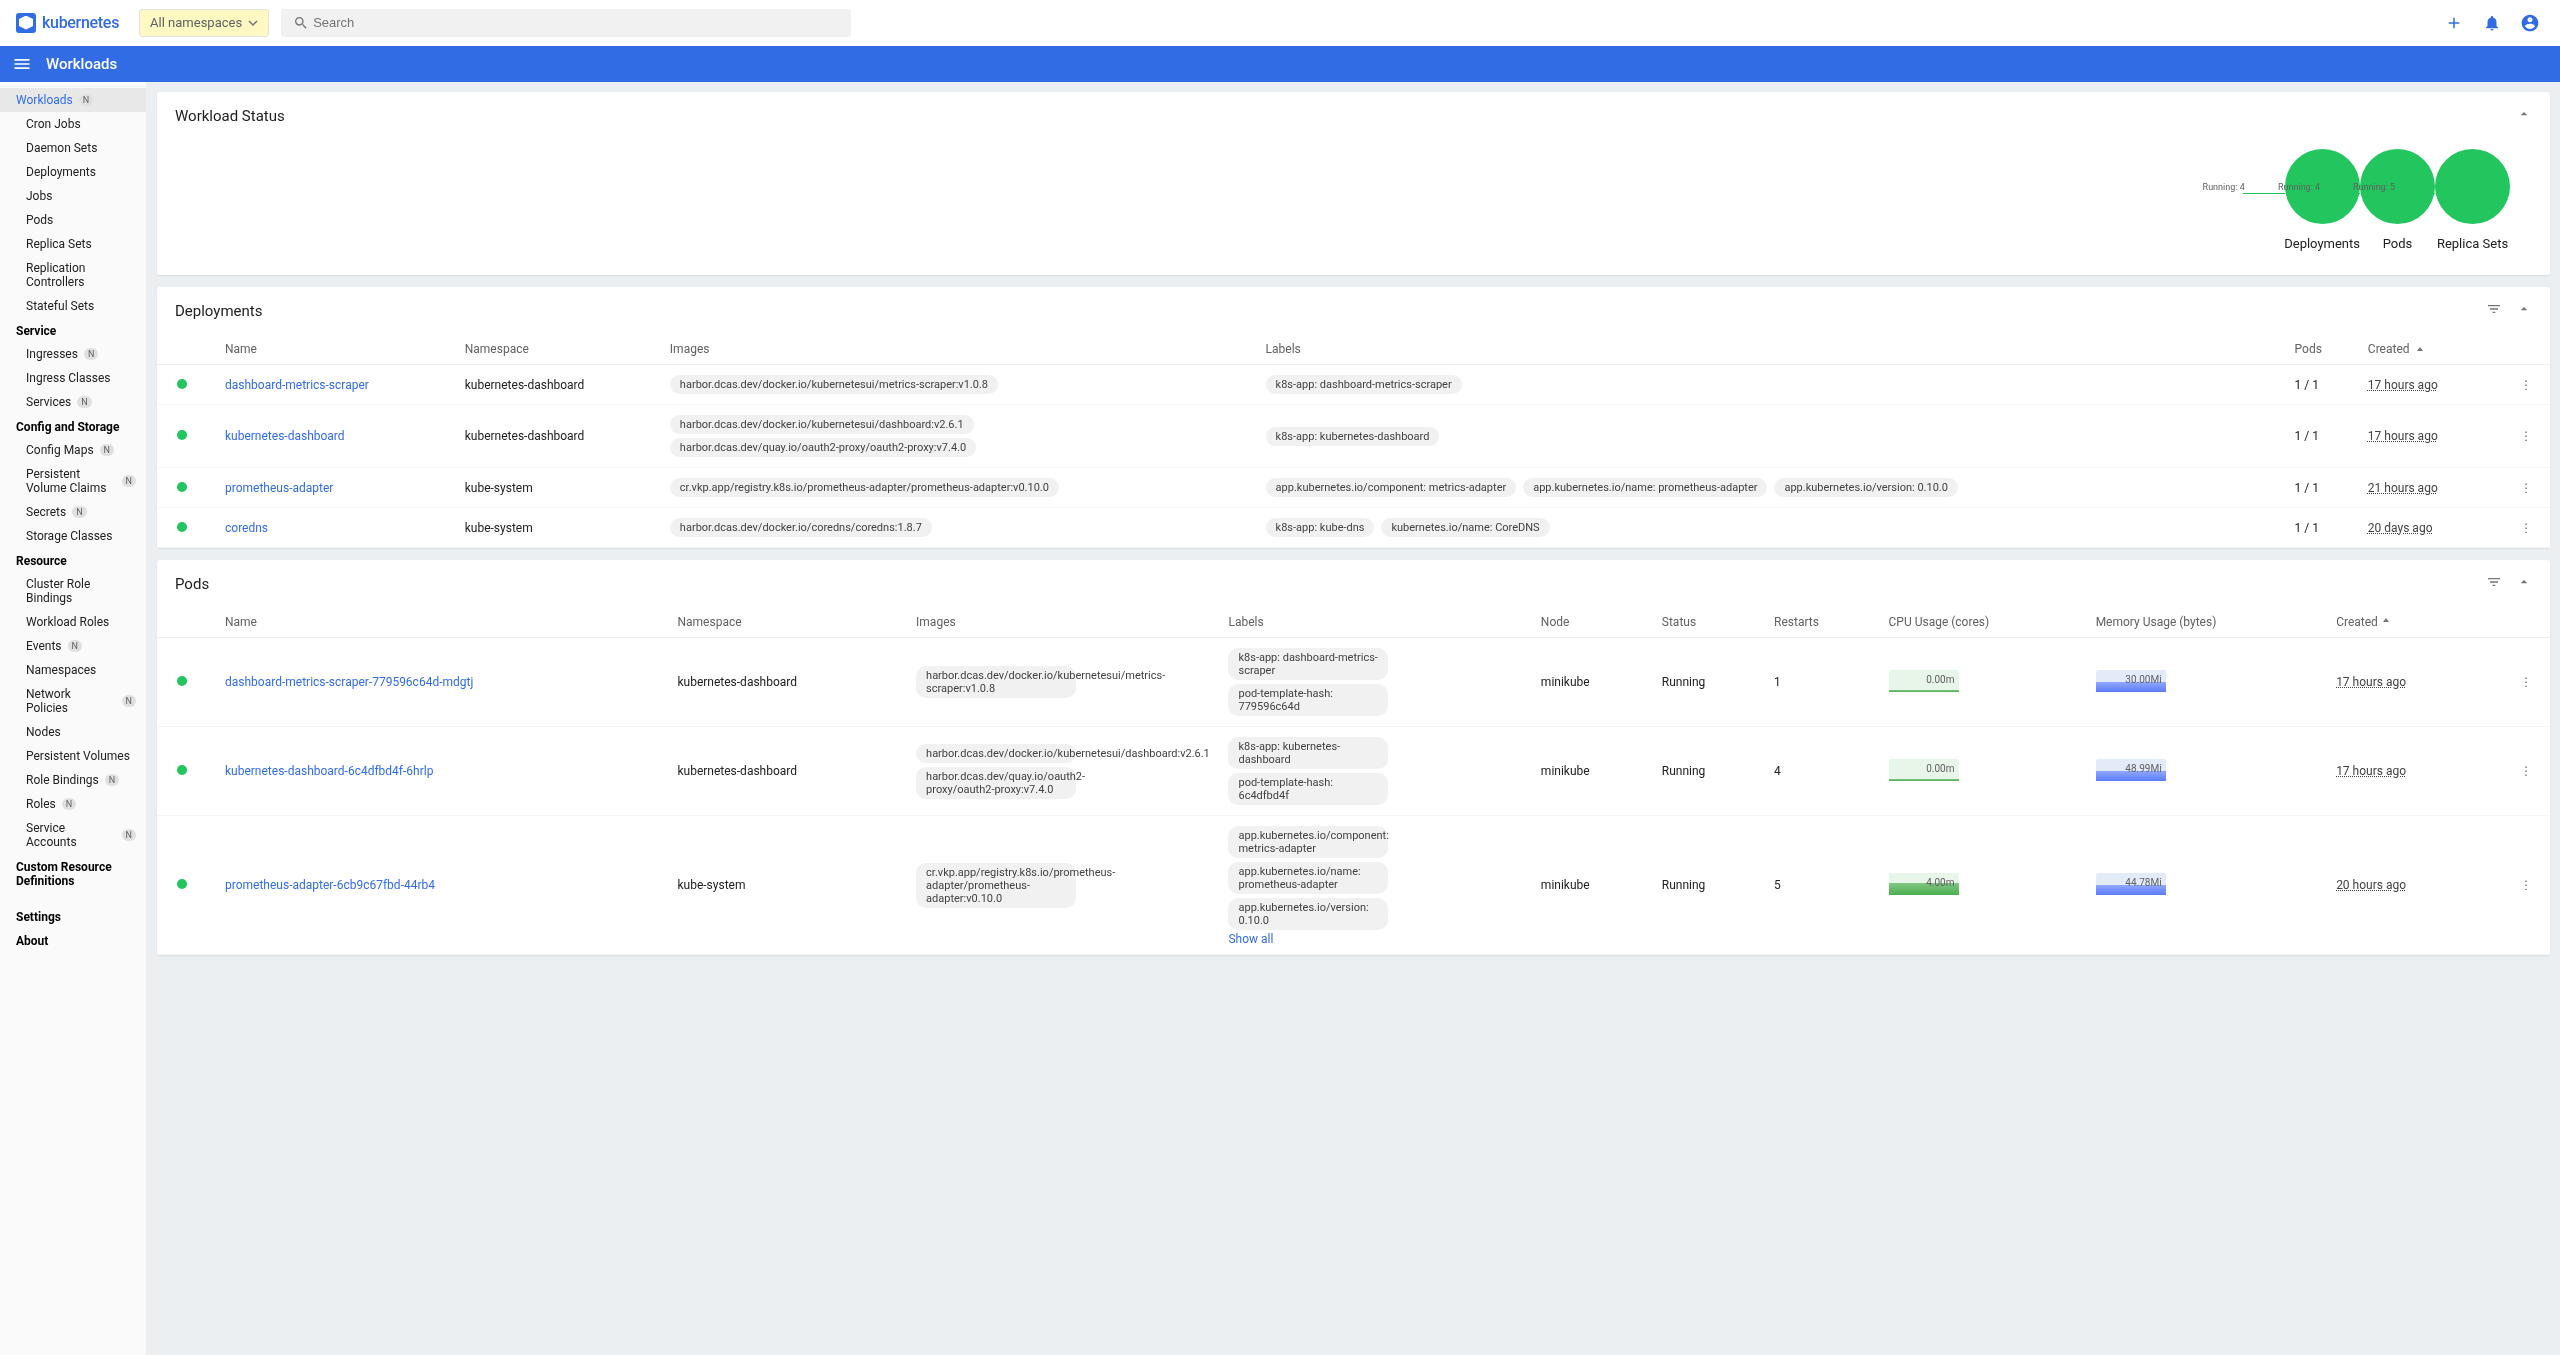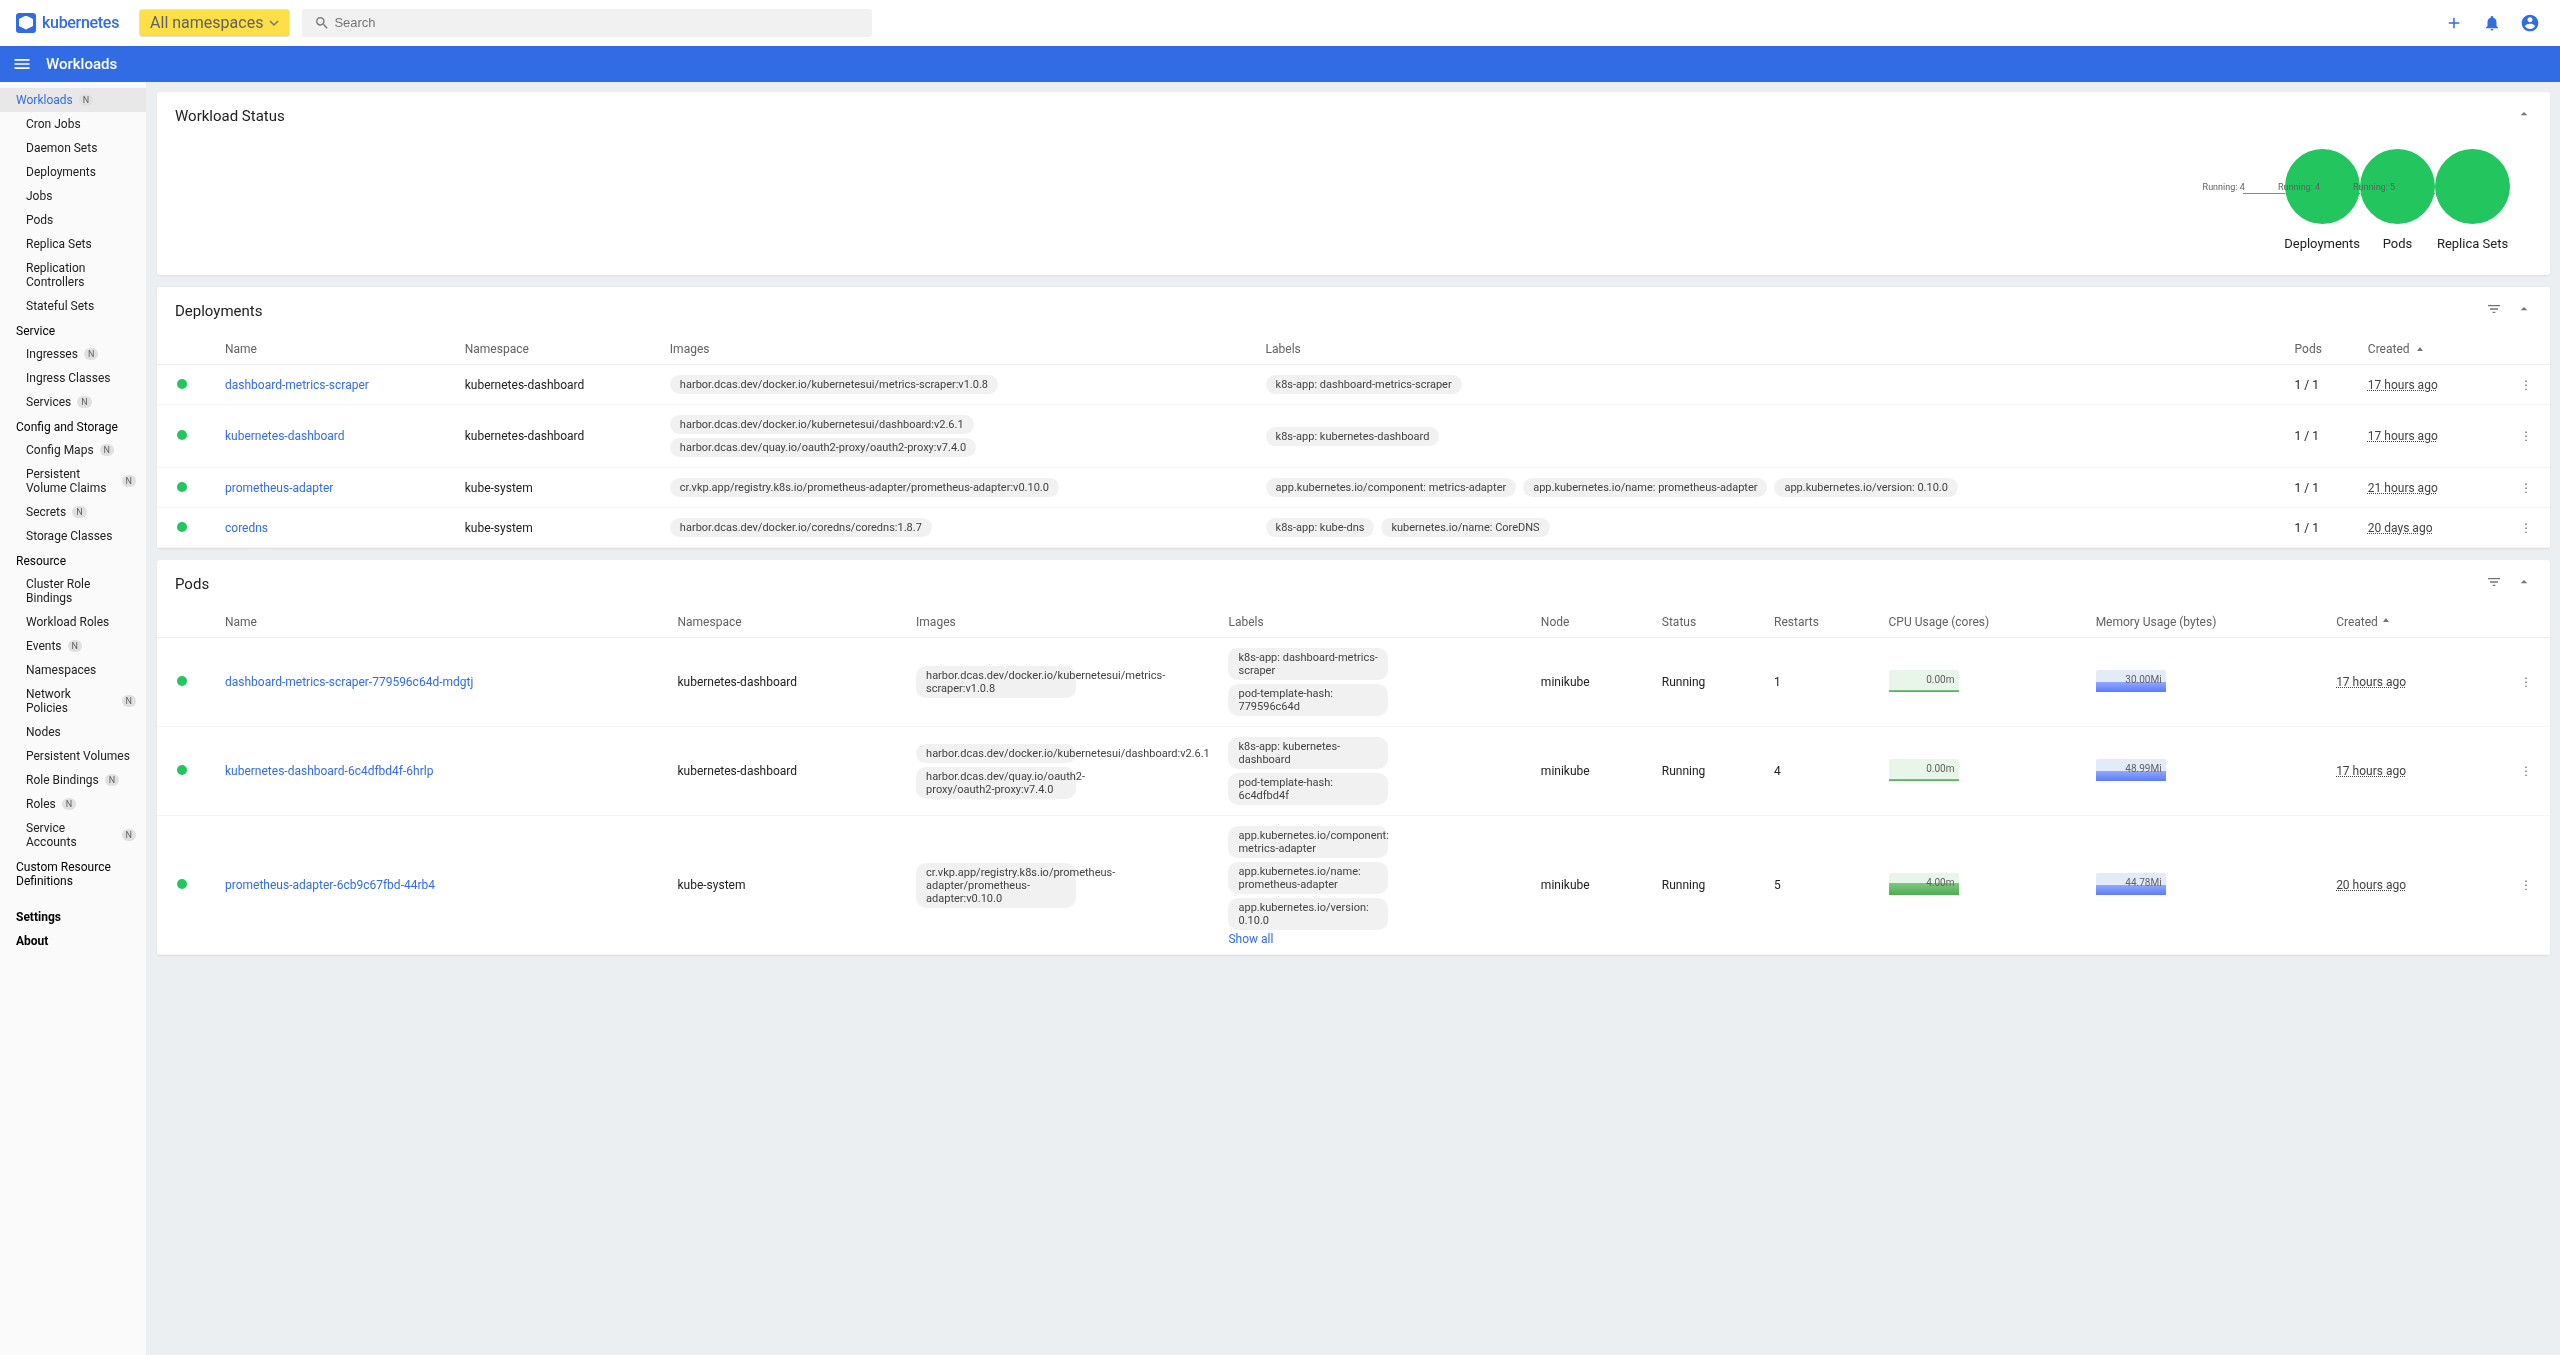--- a/index.html
+++ b/index.html
@@ -2,35 +2,35 @@
 <html><head>
 <meta charset="utf-8">
 <style>
 *{box-sizing:border-box;margin:0;padding:0}
 body{font-family:Roboto,"Helvetica Neue",Arial,sans-serif;font-size:13px;color:#212121;background:#fff}
 .topbar{display:flex;align-items:center;height:46px;padding:0 8px;background:#fff;border-bottom:1px solid #fff}
 .logo{display:flex;align-items:center;gap:6px;padding:0 8px}
 .logo-icon{width:20px;height:20px;background:#326ce5;border-radius:3px;position:relative}
 .logo-icon::after{content:"";position:absolute;inset:3px;background:#fff;clip-path:polygon(50% 0,100% 25%,100% 75%,50% 100%,0 75%,0 25%)}
 .logo-text{color:#326ce5;font-weight:500;font-size:16px;letter-spacing:-0.3px}
-.ns-select{display:flex;align-items:center;background:#fde047;border:1px solid #e0e0e0;border-radius:3px;height:28px;padding:0 10px;margin-left:12px;font-size:16px;color:#616161;cursor:pointer}
+.ns-select{display:flex;align-items:center;background:#fef9c3;border:1px solid #e0e0e0;border-radius:3px;height:28px;padding:0 10px;margin-left:12px;font-size:13px;color:#616161;cursor:pointer}
 .ns-select svg{margin-left:6px}
 .search-box{display:flex;align-items:center;background:#f1f1f1;border-radius:3px;height:28px;flex:0 0 570px;margin-left:12px;padding:0 12px}
 .search-box input{border:none;background:transparent;outline:none;font-size:13px;margin-left:4px;flex:1;color:#616161}
 .top-actions{margin-left:auto;display:flex;gap:18px;padding-right:12px}
 .icon-btn{width:20px;height:20px;display:flex;align-items:center;justify-content:center;cursor:pointer;color:#326ce5}
 .bluebar{display:flex;align-items:center;height:36px;background:#326ce5;color:#fff;padding:0 12px}
 .menu-btn{cursor:pointer;display:flex;align-items:center}
 .section-title{font-weight:500;font-size:15px;margin-left:14px}
 .content{display:flex;height:calc(100vh - 70px)}
 .sidebar{width:147px;background:#fafafa;border-right:1px solid #eee;overflow-y:auto;padding-top:6px;font-size:12px}
 .sb-item{padding:5px 10px 5px 16px;cursor:pointer;color:#212121;display:flex;align-items:center;gap:6px}
 .sb-item.active{background:#e8e8e8;color:#326ce5}
 .sb-item.sub{padding-left:26px}
-.sb-header{font-weight:400;padding:6px 10px 4px 16px;font-size:12px;color:#000}
+.sb-header{font-weight:700;padding:6px 10px 4px 16px;font-size:12px;color:#000}
 .sb-badge{background:#e0e0e0;color:#616161;font-size:9px;padding:0 4px;border-radius:7px;line-height:12px;height:12px}
 .main{flex:1;background:#eceff1;overflow-y:auto;padding:10px}
 .card{background:#fff;border-radius:3px;box-shadow:0 1px 2px rgba(0,0,0,0.08);margin-bottom:12px}
 .card-header{display:flex;align-items:center;justify-content:space-between;padding:14px 18px}
 .card-title{font-size:15px;font-weight:400}
 .card-actions{display:flex;gap:14px;color:#616161}
 .status-row{display:flex;justify-content:flex-end;padding:10px 40px 24px}
 .donut-wrap{display:flex;flex-direction:column;align-items:center;position:relative}
 .donut{width:75px;height:75px;border-radius:50%;background:#22c55e;position:relative;margin-bottom:12px}
 .donut-label{font-size:13px;color:#212121}

